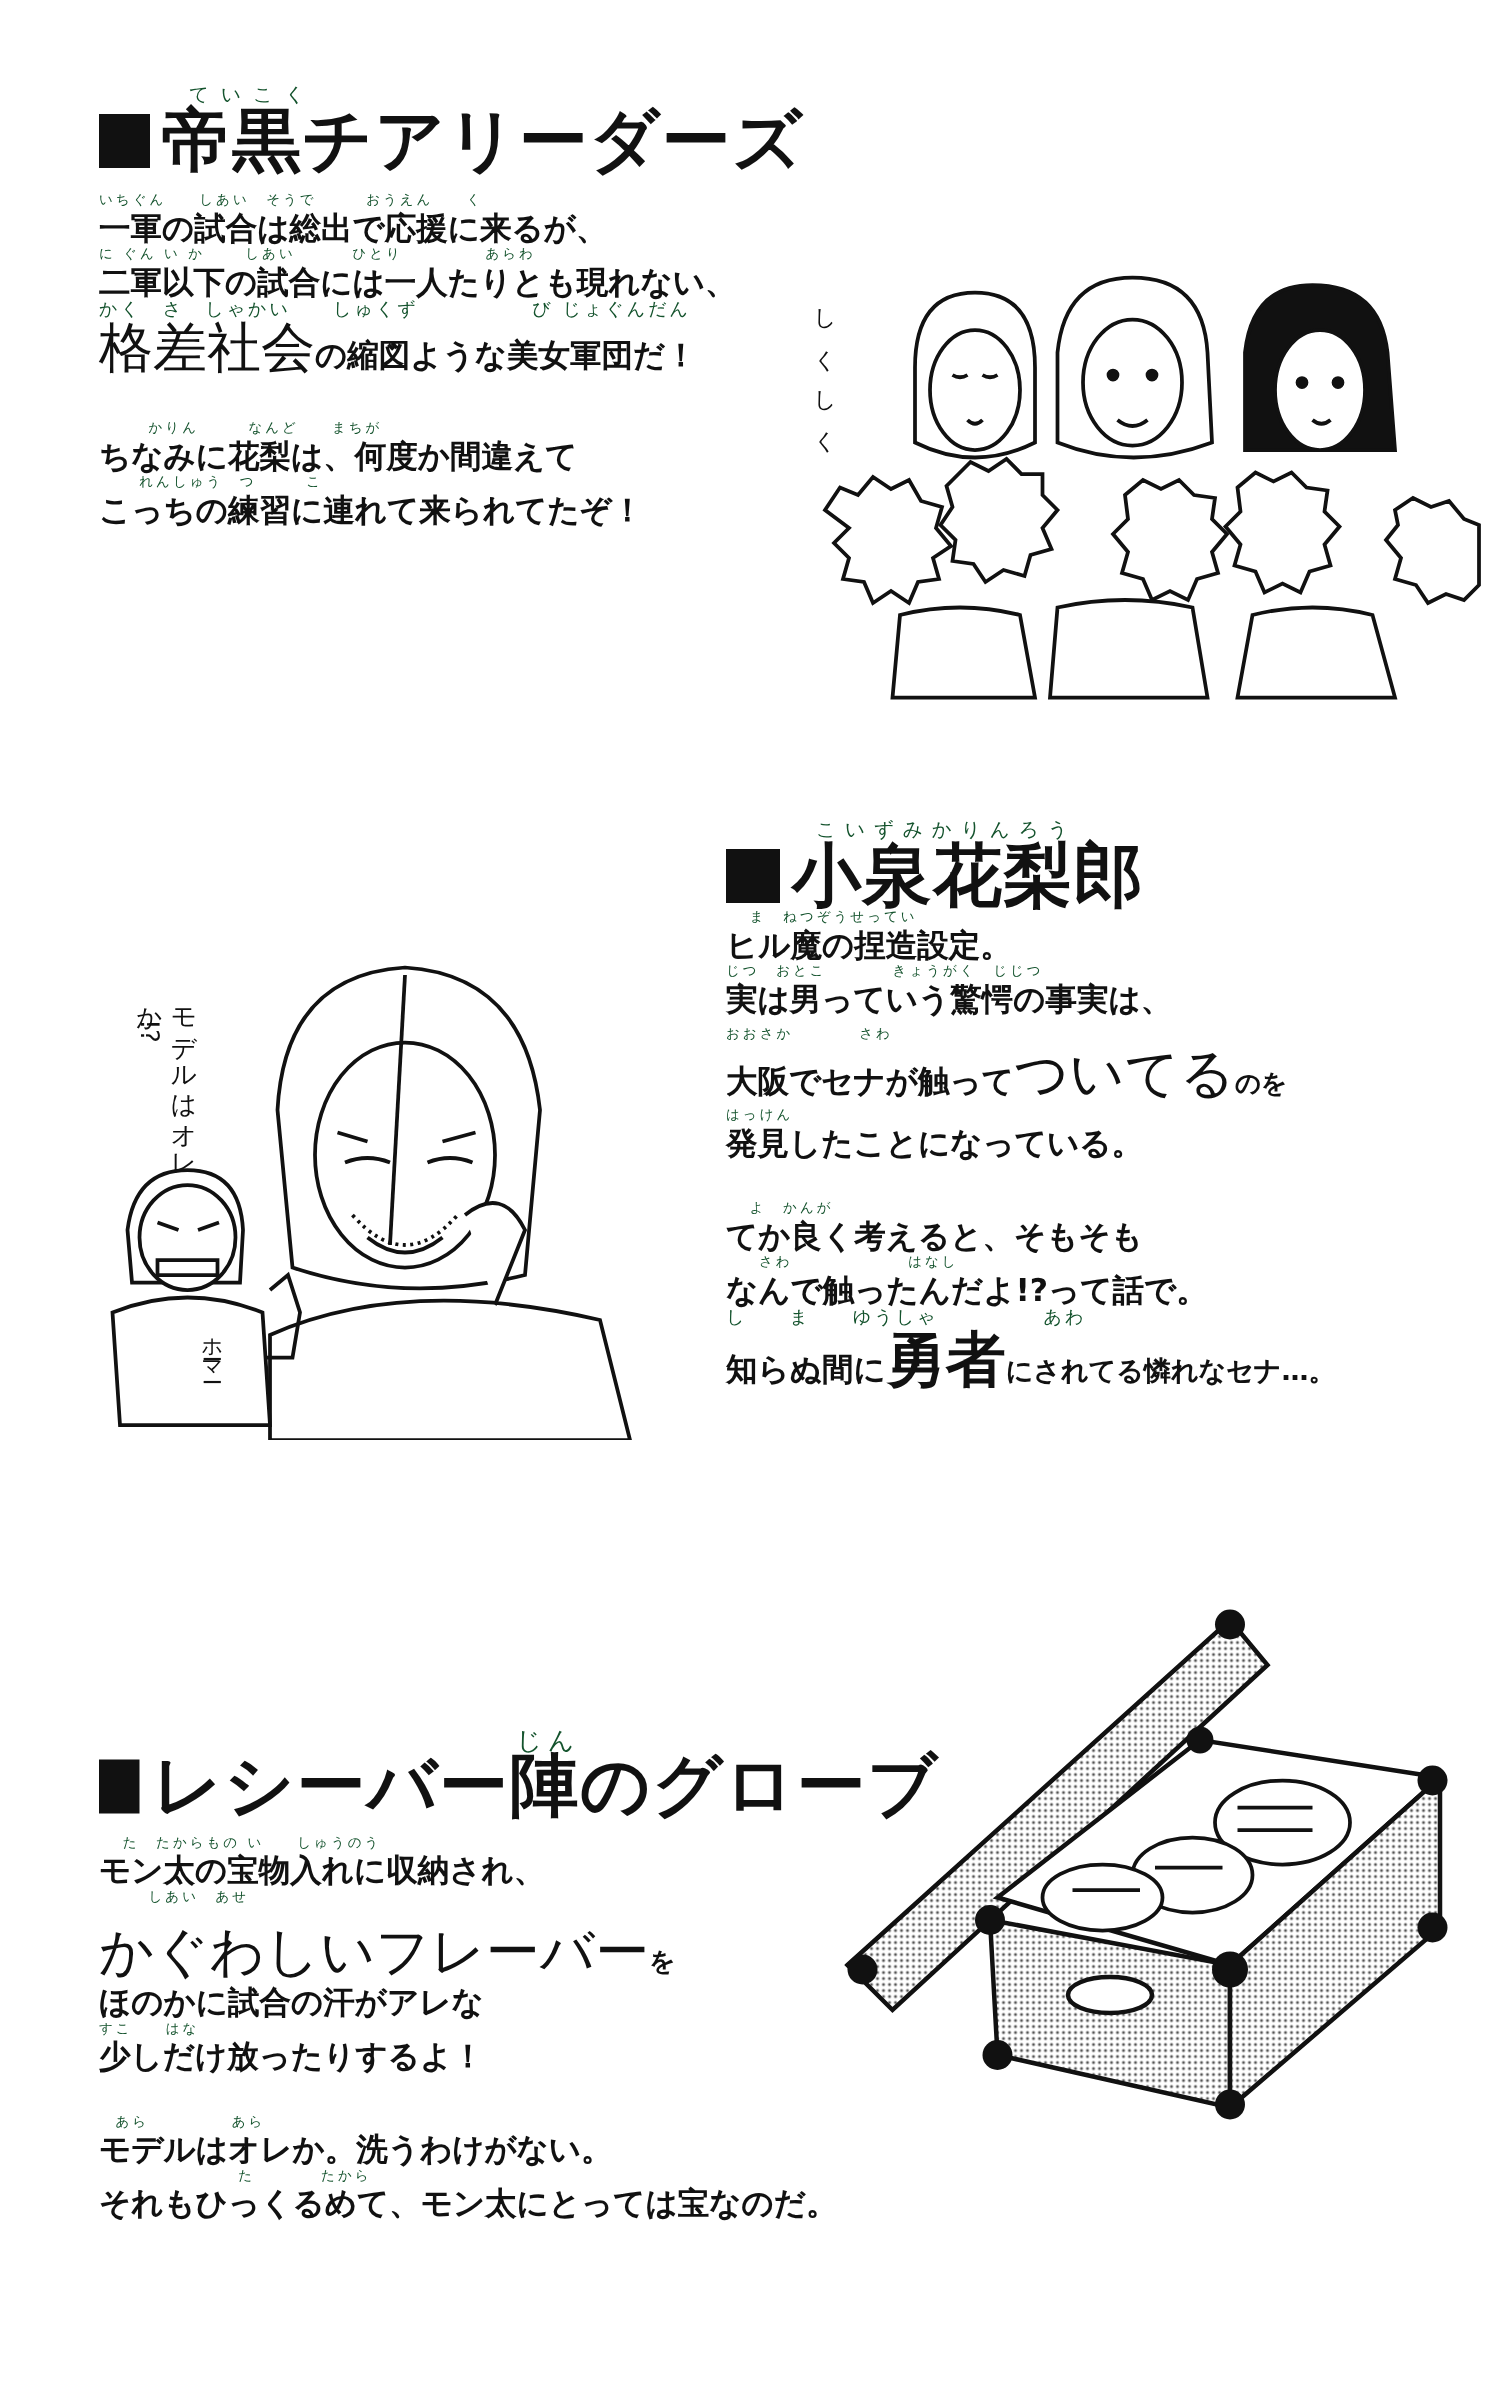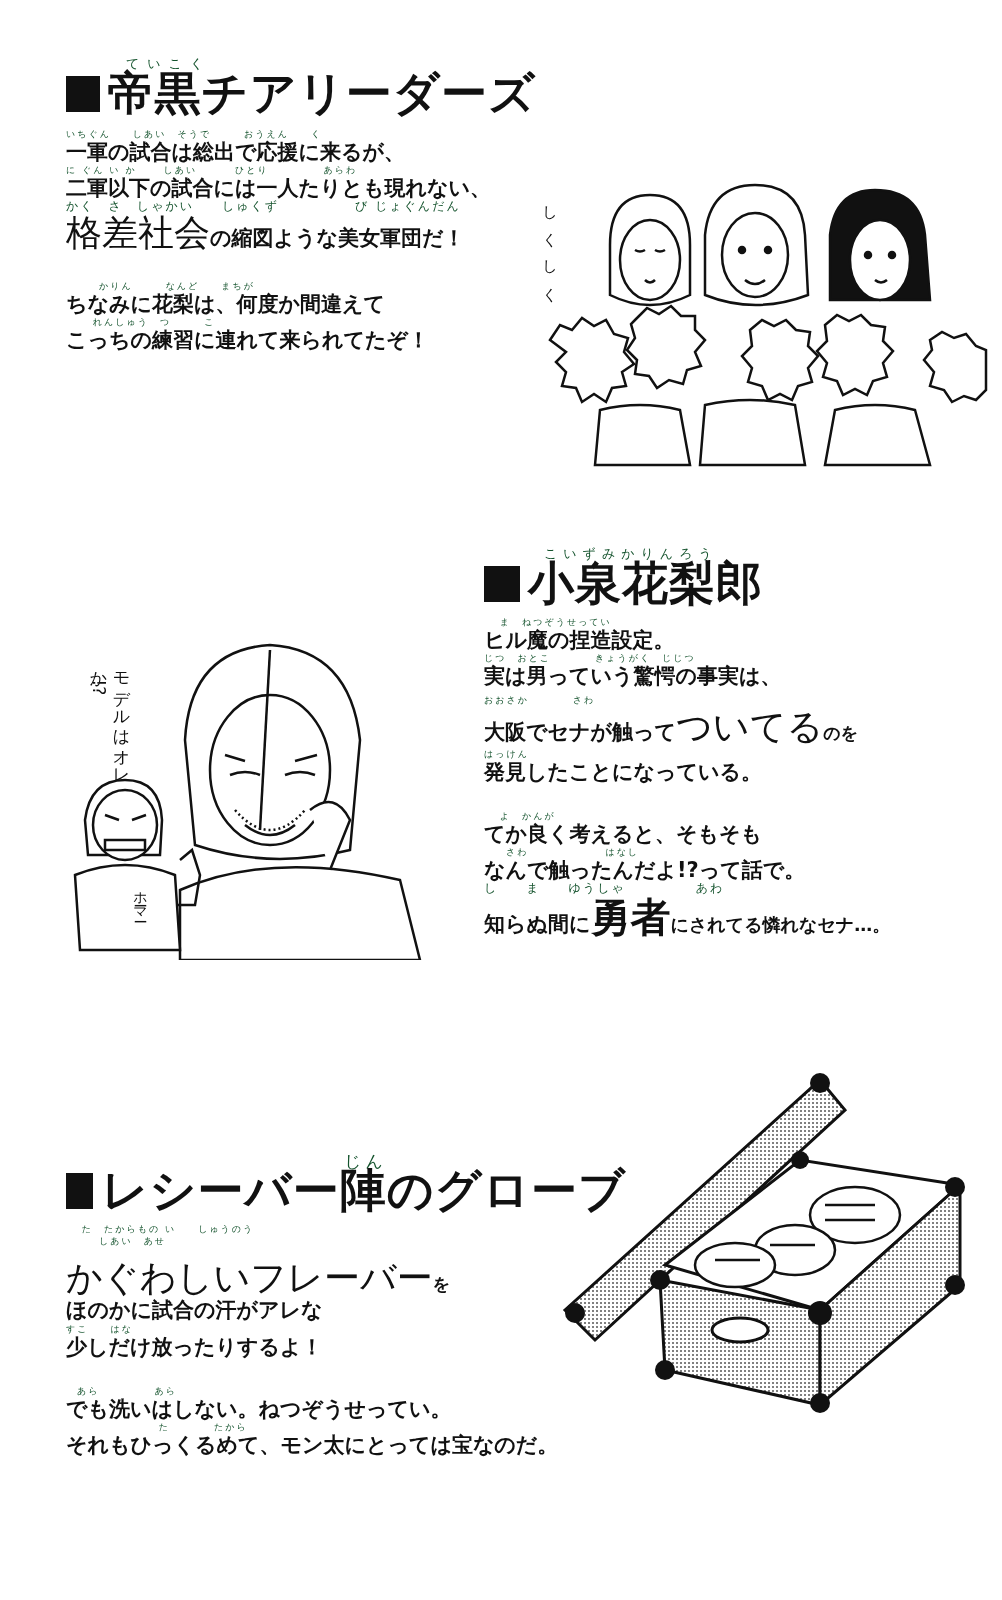--- a/index.html
+++ b/index.html
@@ -75,21 +75,21 @@
     <path d="M295 235 Q335 225 375 235 L390 290 L285 290 Z"></path>
   </svg>
 </div>
 
 <div class="section" style="left:484px; top:548px; width:480px;">
   <div class="ruby-line" style="padding-left:60px; font-size:13px; letter-spacing:6px;">こいずみかりんろう</div>
   <div class="heading">
     <span class="sq"></span>
     <span>小泉花梨郎</span>
   </div>
-  <div style="margin-top:10px;">
+  <div style="">
     <div class="ruby-line">　 ま　ねつぞうせってい</div>
     <div class="body-line">ヒル魔の捏造設定。</div>
     <div class="ruby-line">じつ　おとこ　　　　きょうがく　じじつ</div>
     <div class="body-line">実は男っていう驚愕の事実は、</div>
     <div class="ruby-line" style="margin-top:6px;">おおさか　　　　さわ</div>
     <div class="body-line">
       <span>大阪でセナが触って</span><span class="big">ついてる</span><span style="font-size:17px;">のを</span>
     </div>
     <div class="ruby-line">はっけん</div>
     <div class="body-line">発見したことになっている。</div>
@@ -129,31 +129,32 @@
 </div>
 
 <div class="section" style="left:66px; top:1155px; width:560px;">
   <div class="ruby-line" style="padding-left:278px; font-size:17px; letter-spacing:4px;">じん</div>
   <div class="heading">
     <span class="sq"></span>
     <span>レシーバー陣のグローブ</span>
   </div>
   <div style="margin-top:10px;">
     <div class="ruby-line">　 た　たからもの い　　しゅうのう</div>
+    <div class="body-line">モン太の宝物入れに収納され、</div>
     <div class="ruby-line">　　　しあい　あせ</div>
     <div class="body-line" style="margin-top:10px;">
       <span class="big">かぐわしいフレーバー</span><span style="font-size:17px;">を</span>
     </div>
     <div class="body-line">ほのかに試合の汗がアレな</div>
     <div class="ruby-line">すこ　　はな</div>
     <div class="body-line">少しだけ放ったりするよ！</div>
   </div>
   <div class="para">
     <div class="ruby-line">　あら　　　　　あら</div>
-    <div class="body-line">でも洗いはしない。ねつぞうせってい。</div>
+    <div class="body-line">モデルはオレか。洗うわけがない。</div>
     <div class="ruby-line">　　　　　　　　 た　　　　たから</div>
     <div class="body-line">それもひっくるめて、モン太にとっては宝なのだ。</div>
   </div>
 </div>
 
 <div class="illus" style="left:555px; top:1065px; width:415px; height:350px;">
   <svg width="415" height="350" viewBox="0 0 415 350" stroke="#111" stroke-width="3">
     <defs>
       <pattern id="dots" width="4" height="4" patternUnits="userSpaceOnUse">
         <rect width="4" height="4" fill="#fff" stroke="none"></rect>

